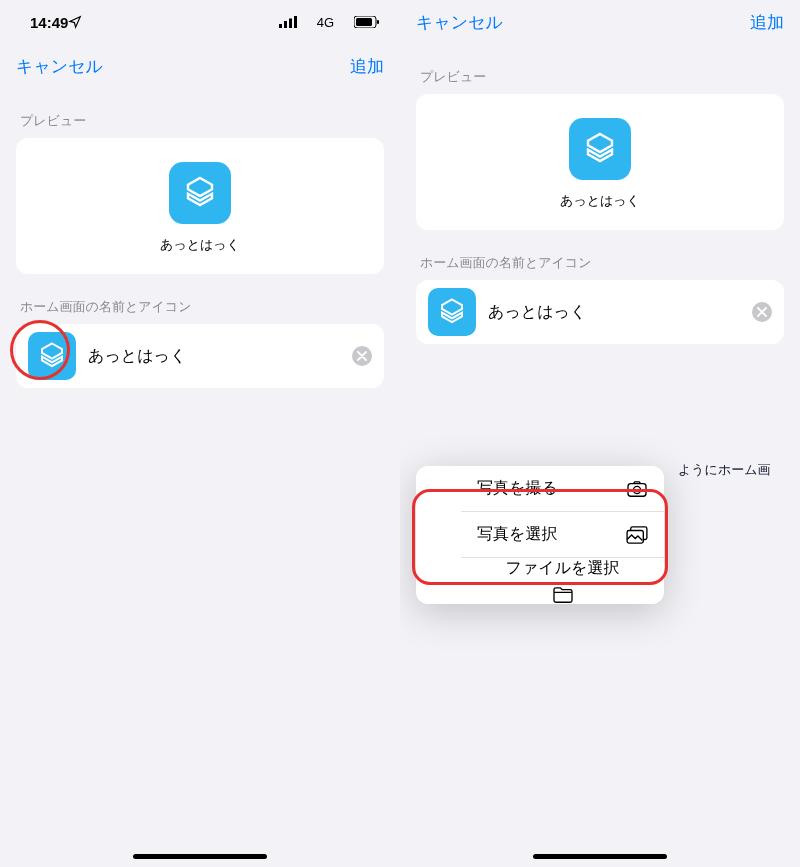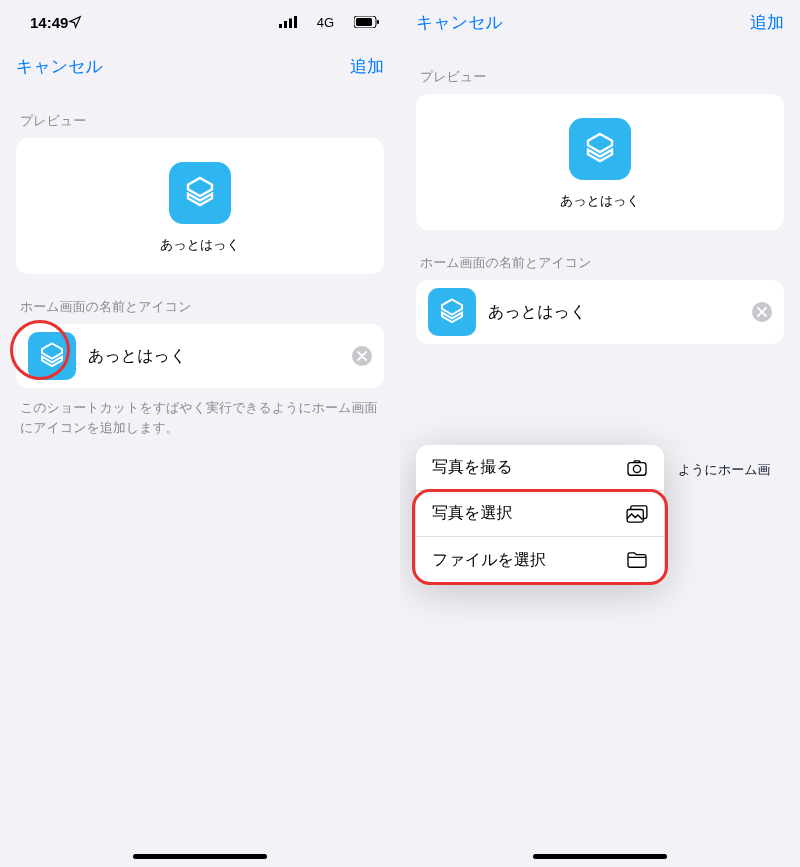--- a/index.html
+++ b/index.html
@@ -141,21 +141,21 @@
     .menu-item {
       height: 46px;
       display: flex;
       align-items: center;
       justify-content: space-between;
       padding: 0 16px;
       border-bottom: 0.5px solid #e0e0e0;
       font-size: 16px;
       cursor: pointer;
     }
-    .menu-item:last-child { border-bottom: none; }
+    .menu-item:last-child { border-bottom: none; flex-direction: column; }
     .home-indicator {
       position: absolute;
       bottom: 8px;
       left: 50%;
       transform: translateX(-50%);
       width: 134px;
       height: 5px;
       background: #000;
       border-radius: 3px;
     }
@@ -216,21 +216,20 @@
         </svg>
     </div>
     <input class="input-text" value="あっとはっく" style="">
     <button class="clear-btn">
       <svg width="10" height="10" viewBox="0 0 10 10">
           <path d="M1 1l8 8M9 1l-8 8" stroke="#fff" stroke-width="1.8" stroke-linecap="round"></path>
         </svg>
     </button>
     <div class="red-circle" style="left:-6px;top:-4px;width:60px;height:60px;"></div>
   </div>
-  <div class="hint-text">このショートカットをすばやく実行できるようにホーム画面にアイコンを追加します。</div>
 
   <div class="home-indicator"></div>
 </div>
 
 <div class="phone">
 
   <div class="nav-bar">
     <button class="nav-btn">キャンセル</button>
     <button class="nav-btn">追加</button>
   </div>
@@ -255,21 +254,21 @@
     <input class="input-text" value="あっとはっく" style="">
     <button class="clear-btn">
       <svg width="10" height="10" viewBox="0 0 10 10">
           <path d="M1 1l8 8M9 1l-8 8" stroke="#fff" stroke-width="1.8" stroke-linecap="round"></path>
         </svg>
     </button>
   </div>
 
   <div class="hint-right" style="left:278px;top:460px;">ようにホーム画</div>
 
-  <div class="menu-popup" style="top:445px;">
+  <div class="menu-popup" style="top:466px;padding-left:45px;">
     <div class="menu-item">
       <span>写真を撮る</span>
       <svg width="22" height="18" viewBox="0 0 24 20" fill="none" stroke="#000" stroke-width="1.5">
           <rect x="2" y="4" width="20" height="14" rx="3"></rect>
           <circle cx="12" cy="11" r="4"></circle>
           <path d="M8 4l1.5-2h5L16 4"></path>
         </svg>
     </div>
     <div class="menu-item">
       <span>写真を選択</span>

